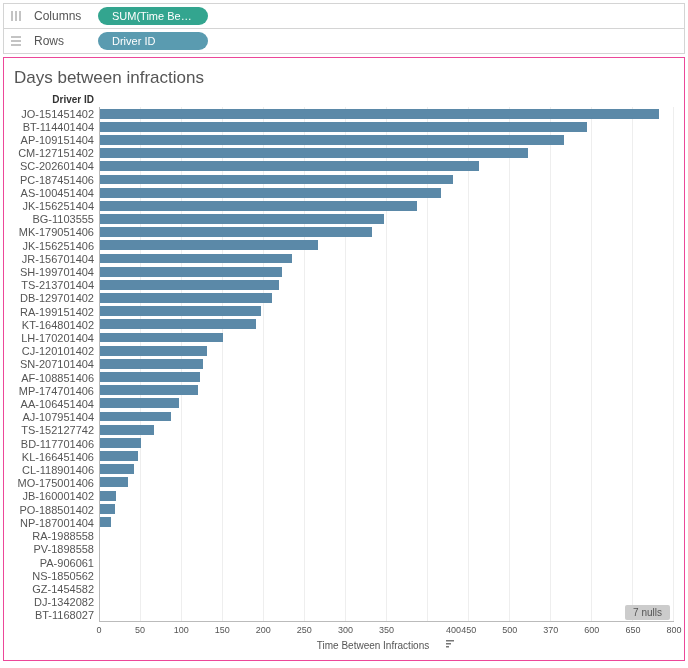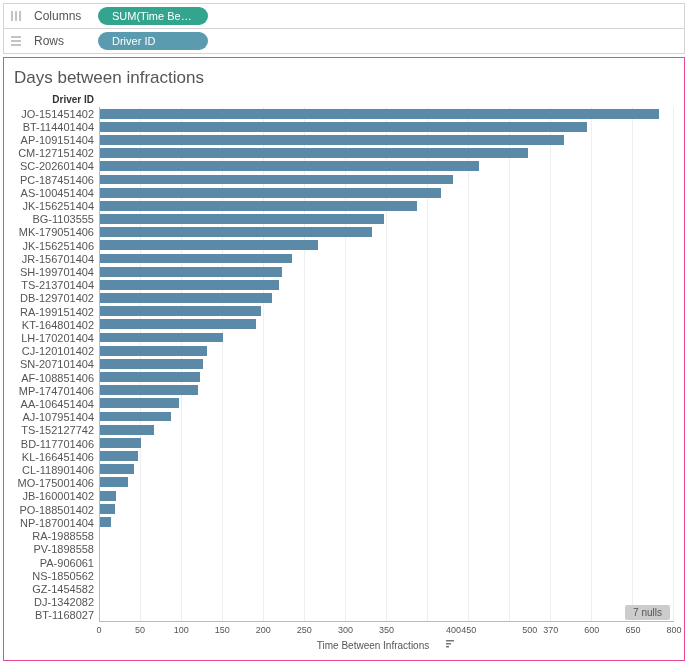--- a/index.html
+++ b/index.html
@@ -379,21 +379,21 @@
         <div class="x-tick" style="left: 0%;">0</div>
         <div class="x-tick" style="left: 7.14286%;">50</div>
         <div class="x-tick" style="left: 14.2857%;">100</div>
         <div class="x-tick" style="left: 21.4286%;">150</div>
         <div class="x-tick" style="left: 28.5714%;">200</div>
         <div class="x-tick" style="left: 35.7143%;">250</div>
         <div class="x-tick" style="left: 42.8571%; text-align: right;">300</div>
         <div class="x-tick" style="left: 50%;">350</div>
         <div class="x-tick" style="left: 57.1429%; margin-left: 26px;">400</div>
         <div class="x-tick" style="left: 64.2857%;">450</div>
-        <div class="x-tick" style="left: 71.4286%; margin-left: 20px;">500</div>
+        <div class="x-tick" style="left: 71.4286%;">500</div>
         <div class="x-tick" style="left: 78.5714%;">370</div>
         <div class="x-tick" style="left: 85.7143%; text-align: center;">600</div>
         <div class="x-tick" style="left: 92.8571%;">650</div>
         <div class="x-tick" style="left: 100%;">800</div>
       </div>
   </div>
   <div class="x-title">
     <span>Time Between Infractions</span>
     <span class="sort-icon">
       <svg width="10" height="10" viewBox="0 0 10 10">

